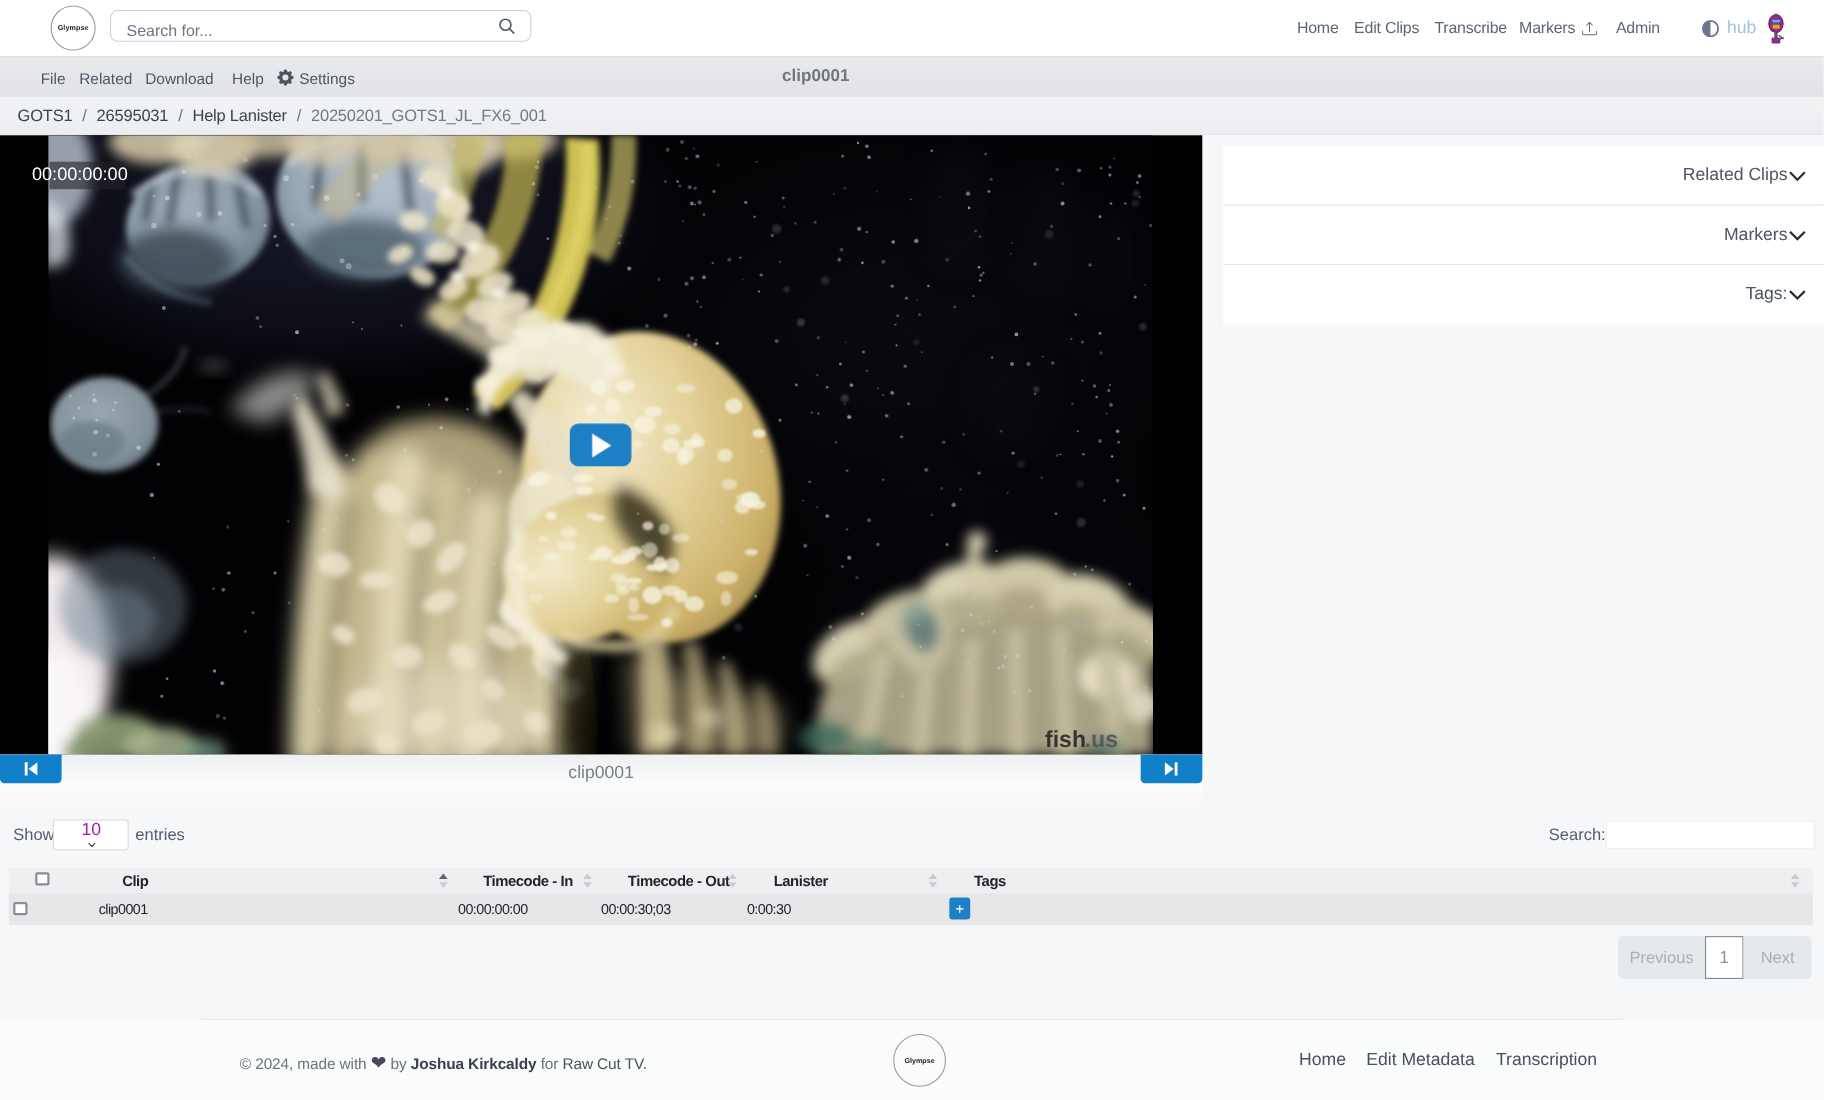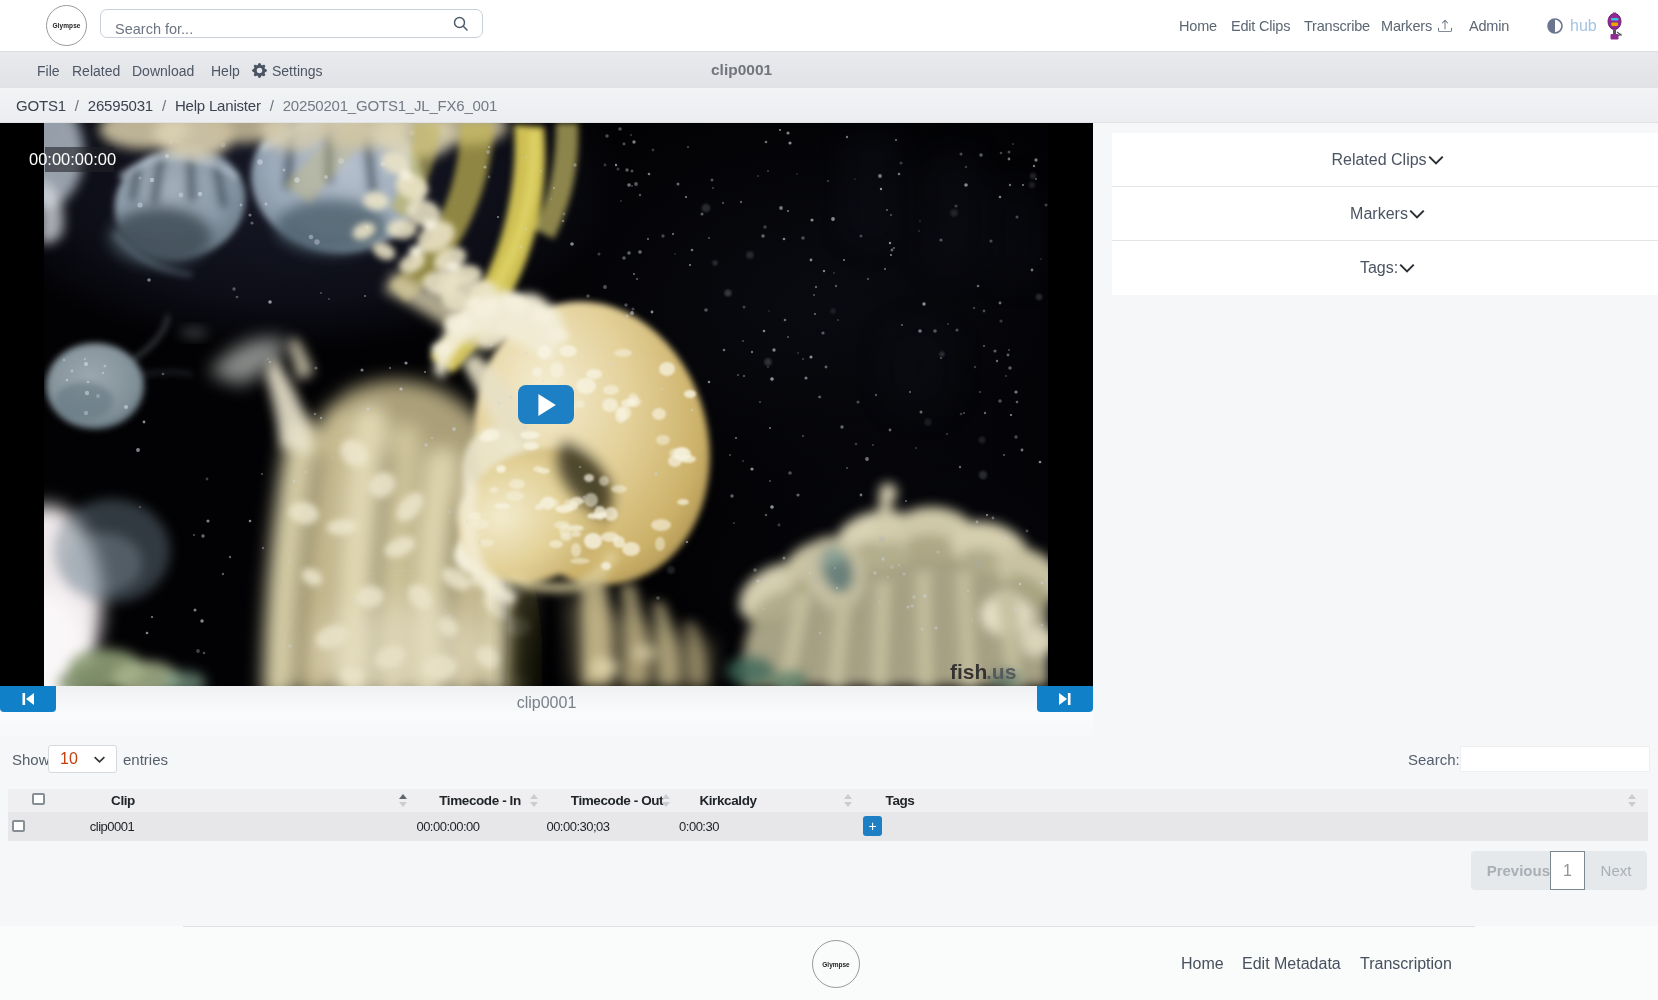--- a/index.html
+++ b/index.html
@@ -39,39 +39,39 @@
 .playbtn { position: absolute; left: 518px; top: 262px; width: 56px; height: 39px; background: #1d80c4; border-radius: 8px; display: flex; align-items: center; justify-content: center; }
 .controls { position: relative; height: 50px; background: linear-gradient(#eef0f2 0%, #fafbfc 55%, #f7f8f9 100%); }
 .skipbtn { position: absolute; top: 0; width: 56px; height: 26px; background: #1080c8; display: flex; align-items: center; justify-content: center; }
 .skipbtn.left { left: 0; border-radius: 0 0 4px 4px; }
 .skipbtn.right { left: 1037px; border-radius: 0 0 4px 4px; }
 .controls .cliplabel { position: absolute; left: 0; width: 1093px; text-align: center; top: 8px; color: #79808a; font-size: 16px; }
 
 
 .rightcol { flex: 1; background: #f6f7f8; }
 .acc-card { margin-top: 10px; margin-left: 19px; background: #fff; }
-.acc-item { height: 54px; display: flex; align-items: center; justify-content: center; border-bottom: 1px solid #e3e4e6; padding: 0 15px 0 21px; }
+.acc-item { height: 54px; display: flex; align-items: center; justify-content: flex-end; border-bottom: 1px solid #e3e4e6; padding: 0 15px 0 21px; }
 .acc-item:last-child { border-bottom: none; }
 .acc-item .t { color: #4b5462; font-size: 16px; }
 
 
 .tablesec { position: relative; background: #f6f7f8; height: 190px; }
 .showlab { position: absolute; color: #545e6c; font-size: 15px; top: 15px; }
-.showsel { position: absolute; left: 48px; top: 9px; width: 69px; height: 28px; border: 1px solid #d6d9dd; border-radius: 3px; background: #fff; display: flex; align-items: center; justify-content: space-between; padding: 0 10px 0 11px; color: #c2410c; font-size: 16px; }
+.showsel { position: absolute; left: 48px; top: 9px; width: 69px; height: 28px; border: 1px solid #d6d9dd; border-radius: 3px; background: #fff; display: flex; align-items: center; justify-content: space-between; padding: 0 10px 0 11px; color: #a21caf; font-size: 16px; flex-direction: column; }
 .searchinp { position: absolute; left: 1460px; top: 10px; width: 190px; height: 26px; background: #fff; border: 1px solid #edeff0; }
 .thead { position: absolute; left: 8px; top: 53px; width: 1640px; height: 23px; background: #efeff1; }
 .trow { position: absolute; left: 8px; top: 76px; width: 1640px; height: 29px; background: #e7e7ea; }
 .cb { position: absolute; width: 13px; height: 12px; border: 2px solid #868e96; border-radius: 2px; background: #fff; }
 .hlab { position: absolute; font-weight: bold; font-size: 13.5px; color: #212529; top: 4px; transform: translateX(-50%); white-space: nowrap; letter-spacing: -0.4px; }
 .dlab { position: absolute; font-size: 13px; color: #212529; top: 7px; transform: translateX(-50%); white-space: nowrap; letter-spacing: -0.5px; }
 .sorta { position: absolute; top: 4px; transform: translateX(-50%); }
 .tagbtn { position: absolute; left: 855px; top: 4px; width: 19px; height: 20px; background: #1d80c4; color: #fff; border-radius: 3px; font-size: 14px; line-height: 20px; text-align: center; }
 .pag { position: absolute; top: 115px; left: 1471px; display: flex; }
 .pag .pbtn { background: #e6e9eb; color: #a9afb5; font-size: 15px; height: 39px; line-height: 39px; }
-.pag .pbtn.prev { border-radius: 4px 0 0 4px; width: 79px; text-align: right; font-weight: bold; }
+.pag .pbtn.prev { border-radius: 4px 0 0 4px; width: 79px; text-align: center; }
 .pag .pbtn.next { border-radius: 0 4px 4px 0; width: 62px; text-align: center; }
 .pag .pcur { background: #fff; border: 1px solid #7c8890; color: #8f959c; font-size: 16px; width: 35px; height: 39px; line-height: 38px; text-align: center; }
 
 
 .footer { background: #fafbfb; }
 .footer .hr { border-top: 1px solid #dfe1e3; margin: 0 183px; }
 .footrow { position: relative; height: 73px; }
 .copy { position: absolute; left: 218px; top: 29px; color: #6b7380; font-size: 14px; letter-spacing: -0.1px; }
 .copy b { color: #39414e; }
 .copy .rc { color: #4a525f; }
@@ -946,21 +946,21 @@
     <span class="hlab" style="left:472px">Timecode - In</span>
     <span class="sorta" style="left:526px"><svg width="9" height="15" viewBox="0 0 9 15">
           <path d="M4.5 1 L8.5 6 H0.5 Z" fill="#c9ccd0"></path>
           <path d="M4.5 14 L0.5 9 H8.5 Z" fill="#c9ccd0"></path>
         </svg></span>
     <span class="hlab" style="left:609px">Timecode - Out</span>
     <span class="sorta" style="left:658px"><svg width="9" height="15" viewBox="0 0 9 15">
           <path d="M4.5 1 L8.5 6 H0.5 Z" fill="#c9ccd0"></path>
           <path d="M4.5 14 L0.5 9 H8.5 Z" fill="#c9ccd0"></path>
         </svg></span>
-    <span class="hlab" style="left:720px">Kirkcaldy</span>
+    <span class="hlab" style="left:720px">Lanister</span>
     <span class="sorta" style="left:840px"><svg width="9" height="15" viewBox="0 0 9 15">
           <path d="M4.5 1 L8.5 6 H0.5 Z" fill="#c9ccd0"></path>
           <path d="M4.5 14 L0.5 9 H8.5 Z" fill="#c9ccd0"></path>
         </svg></span>
     <span class="hlab" style="left:892px">Tags</span>
     <span class="sorta" style="left:1624px"><svg width="9" height="15" viewBox="0 0 9 15">
           <path d="M4.5 1 L8.5 6 H0.5 Z" fill="#c9ccd0"></path>
           <path d="M4.5 14 L0.5 9 H8.5 Z" fill="#c9ccd0"></path>
         </svg></span>
   </div>
@@ -975,20 +975,21 @@
   <div class="pag">
     <span class="pbtn prev">Previous</span>
     <span class="pcur">1</span>
     <span class="pbtn next">Next</span>
   </div>
 </div>
 
 <div class="footer">
   <div class="hr"></div>
   <div class="footrow">
+    <div class="copy">© 2024, made with <span style="color:#4a4660;font-size:17px">❤</span> by <b>Joshua Kirkcaldy</b> for <span class="rc">Raw Cut TV.</span></div>
     <div class="footlogo">
         <span>Glympse</span>
       </div>
     <div class="footlinks">
         <a style="left:1181px">Home</a>
         <a style="left:1242px">Edit Metadata</a>
         <a style="left:1360px">Transcription</a>
       </div>
   </div>
 </div>

